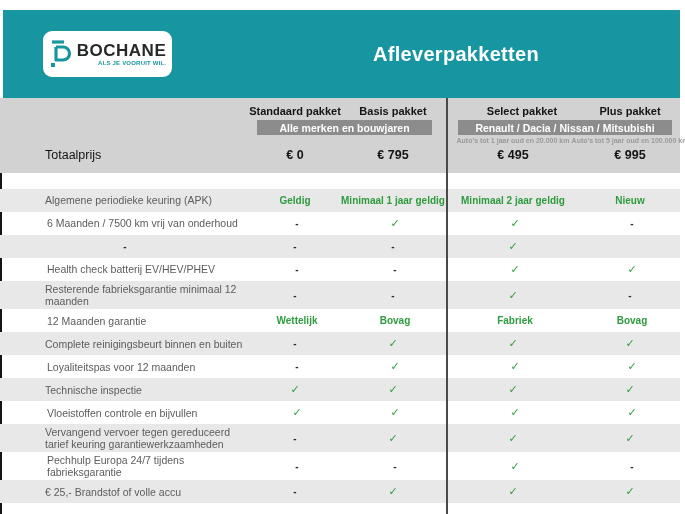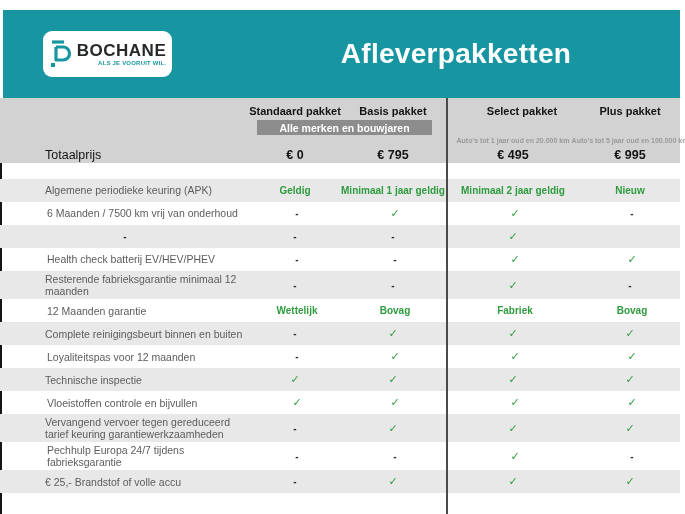--- a/index.html
+++ b/index.html
@@ -27,32 +27,32 @@
   }
   .logo-text { display:flex; flex-direction:column; align-items:flex-end; line-height:1; }
   .logo-name {
     color:#26282a; font-weight:bold; font-size:17px; letter-spacing:0.5px;
   }
   .logo-tagline {
     color:#1796A1; font-weight:bold; font-size:6px; letter-spacing:0.2px; margin-top:1px;
   }
   .page-title {
     flex:1; text-align:center; padding-left:60px;
-    color:#ffffff; font-size:28px; font-weight:bold; letter-spacing:0.3px;
+    color:#ffffff; font-size:20px; font-weight:bold; letter-spacing:0.3px;
   }
   
   .board { position:relative; margin-right:5px; border-bottom:2px solid #4a4a4a; flex:0 0 auto; }
   .v-divider {
     position:absolute; left:446px; top:0; bottom:0; width:2px;
     background:#4a4a4a; z-index:5;
   }
   .grid5 { display:grid; grid-template-columns:250px 90px 106px 134px 100px; }
   
   .header-band {
-    background:#D2D2D2; height:65px;
+    background:#D2D2D2; height:75px;
     grid-template-rows:20px 16px 12px 17px;
   }
   .col-label {
     grid-row:1; align-self:end; justify-self:center;
     font-size:11px; font-weight:bold; color:#141414; padding-bottom:1px; white-space:nowrap;
   }
   .col-label.c2{grid-column:2;} .col-label.c3{grid-column:3;} .col-label.c4{grid-column:4;padding-left:18px;} .col-label.c5{grid-column:5;}
   .badge {
     grid-row:2; background:#8C8C8C; color:#ffffff;
     font-size:10.5px; font-weight:bold; text-align:center;
@@ -118,20 +118,21 @@
 <div class="board">
   <div class="v-divider"></div>
 
   <div class="header-band grid5">
     <div class="col-label c2">Standaard pakket</div>
     <div class="col-label c3">Basis pakket</div>
     <div class="col-label c4">Select pakket</div>
     <div class="col-label c5">Plus pakket</div>
 
     <div class="badge b1">Alle merken en bouwjaren</div>
+    <div class="badge b2">Renault / Dacia / Nissan / Mitsubishi</div>
 
     <div class="col-note c4">Auto's tot 1 jaar oud en 20.000 km</div>
     <div class="col-note c5">Auto's tot 5 jaar oud en 100.000 km</div>
 
     <div class="total-label">Totaalprijs</div>
     <div class="price c2">€ 0</div>
     <div class="price c3">€ 795</div>
     <div class="price c4">€ 495</div>
     <div class="price c5">€ 995</div>
   </div>

